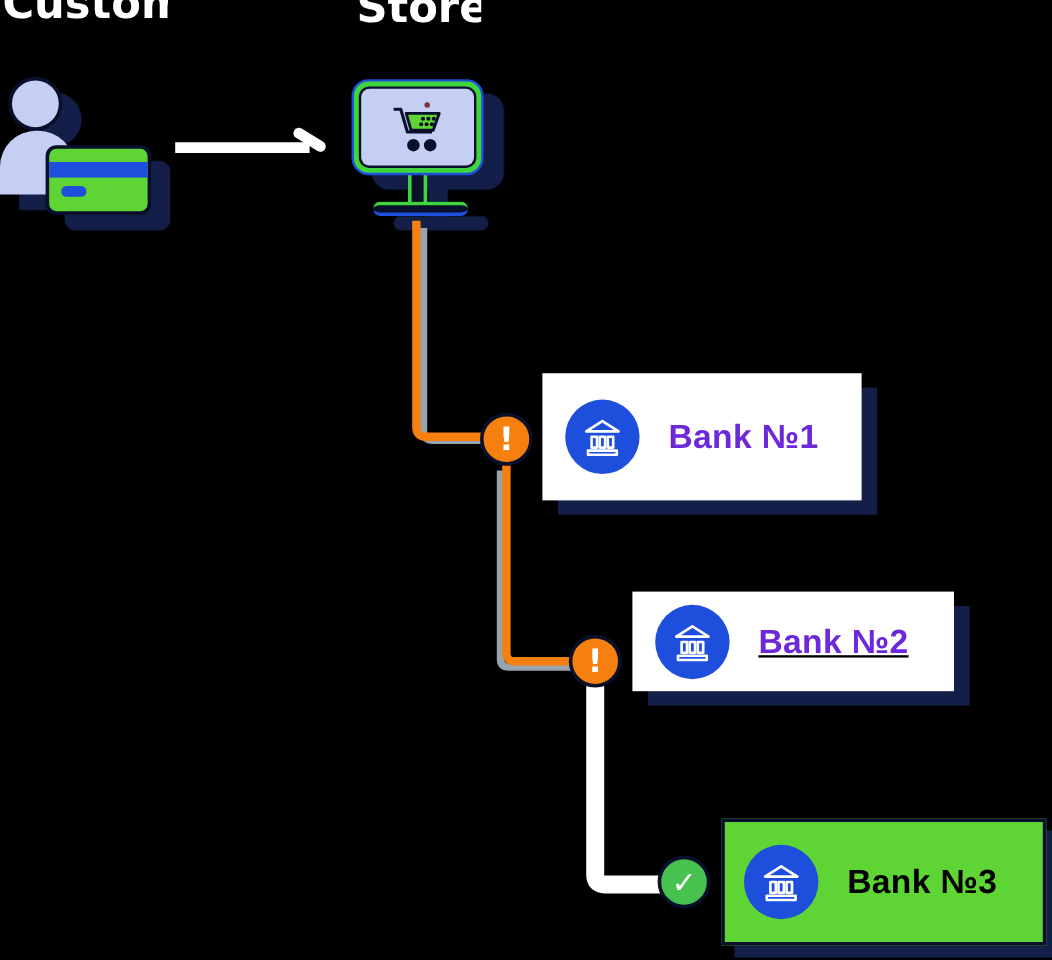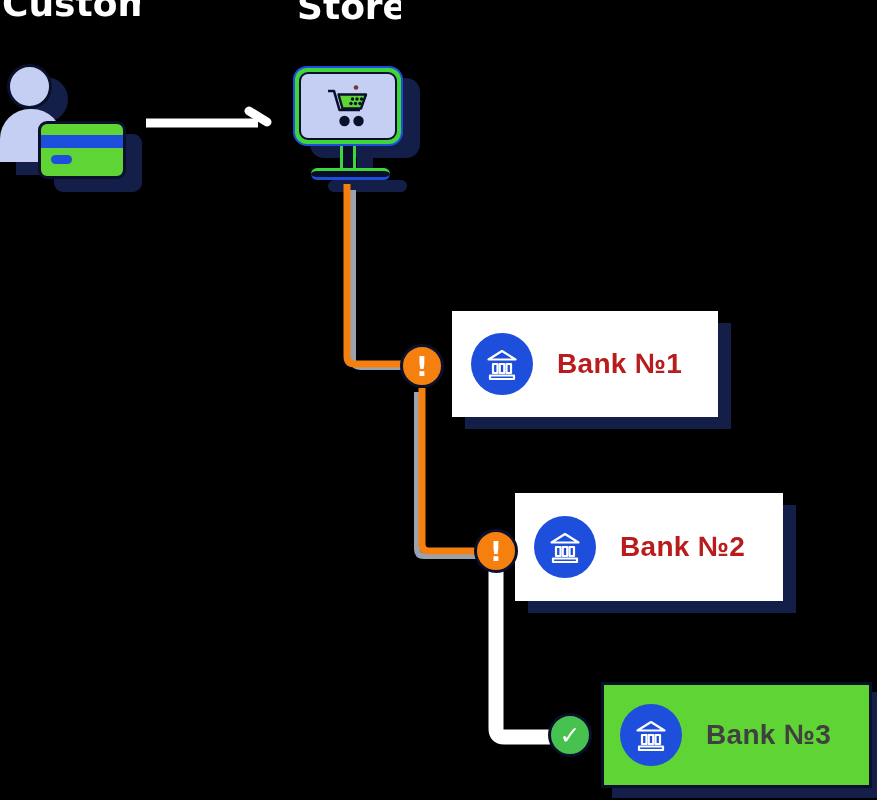--- a/index.html
+++ b/index.html
@@ -48,27 +48,27 @@
     display:flex;align-items:center;justify-content:center;
     color:#fff;font-family:"DejaVu Sans",sans-serif;font-weight:bold;}
   #status-1{left:400px;top:344px;background:#F5800F;font-size:27px;}
   #status-2{left:474px;top:529px;background:#F5800F;font-size:27px;}
   #status-3{left:548px;top:713px;background:#47C24F;font-size:25px;}
 
   
   .bank-row{position:absolute;background:#fff;box-shadow:13px 12px 0 #141F49;z-index:1;
     display:flex;align-items:center;padding-left:19px;box-sizing:border-box;}
   #bank-row-1{left:452px;top:311px;width:266px;height:106px;}
-  #bank-row-2{left:515px;top:493px;width:268px;height:108px;}
+  #bank-row-2{left:527px;top:493px;width:268px;height:83px;text-decoration:underline;}
   #bank-row-3{left:601px;top:682px;width:271px;height:106px;
     background:#5FD435;border:3px solid #0A102B;box-shadow:11px 10px 0 #141F49;padding-left:16px;}
   .bank-badge{width:62px;height:62px;border-radius:50%;background:#1E4EDC;flex:0 0 auto;
     display:flex;align-items:center;justify-content:center;}
-  .bank-name{margin-left:24px;font-size:28px;font-weight:bold;color:#b91c1c;letter-spacing:.3px;white-space:nowrap;}
-  #bank-row-3 .bank-name{color:#404040;}
+  .bank-name{margin-left:24px;font-size:28px;font-weight:bold;color:#6d28d9;letter-spacing:.3px;white-space:nowrap;}
+  #bank-row-3 .bank-name{color:#000000;}
 </style>
 </head>
 <body>
 
 <div id="canvas">
 
   <div class="top-label" id="label-customer">
     <span>Customer</span>
   </div>
   <div class="top-label" id="label-store">

